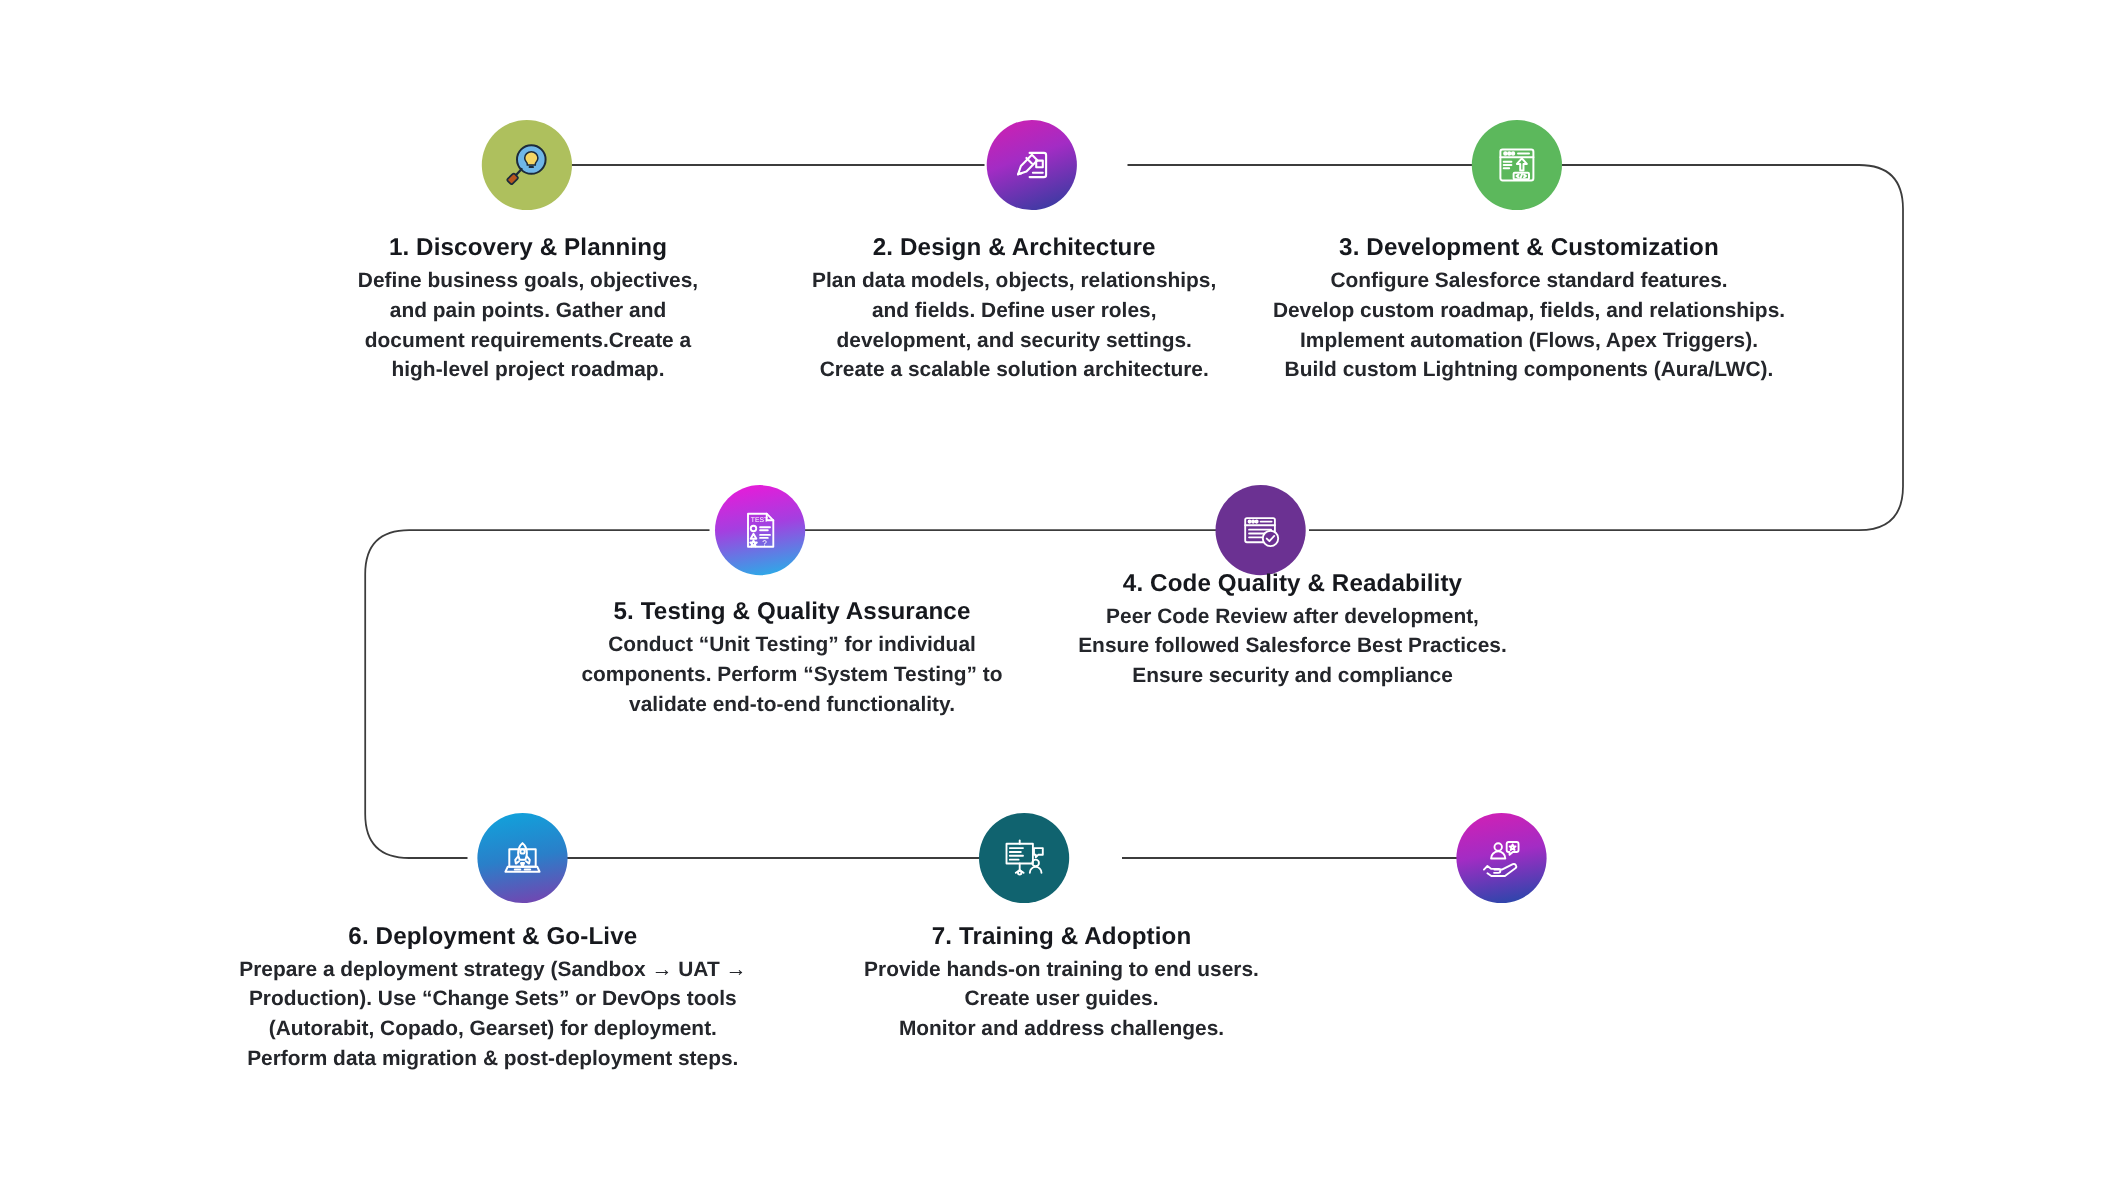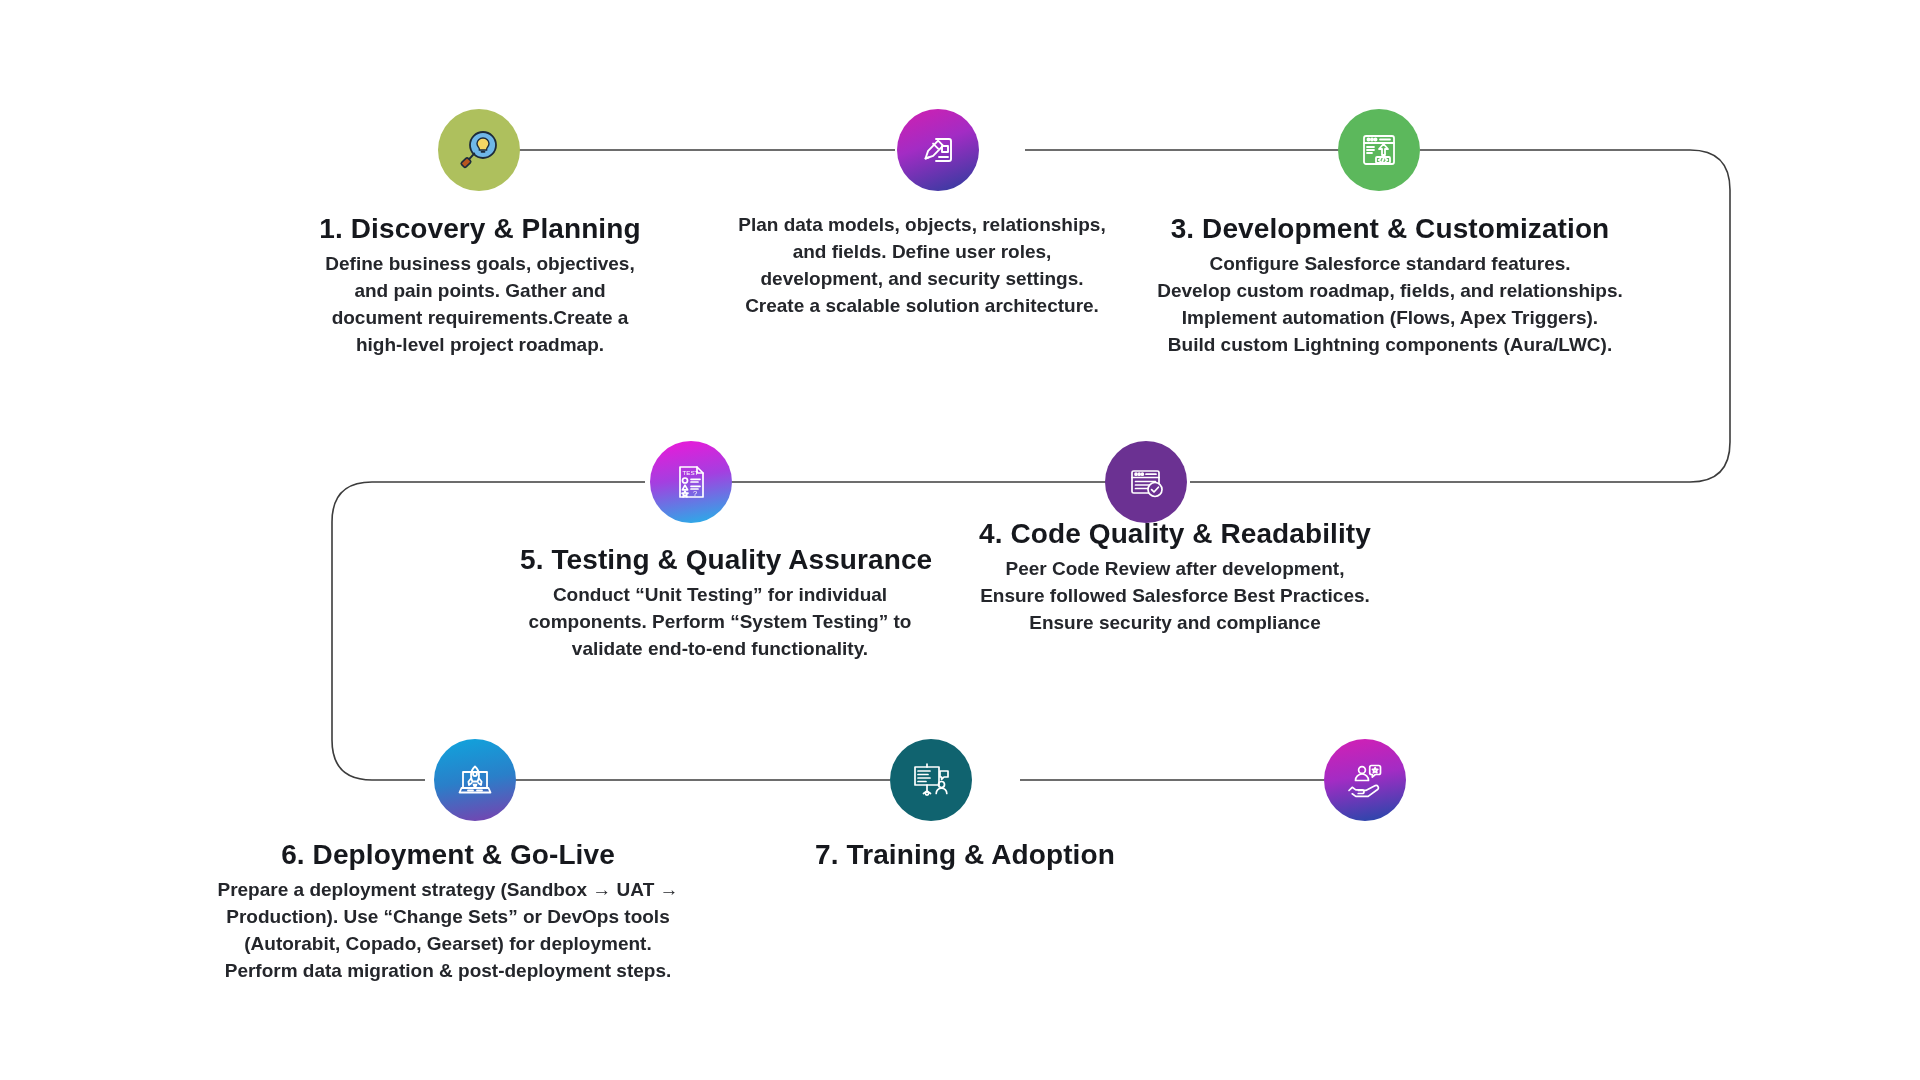--- a/index.html
+++ b/index.html
@@ -44,21 +44,21 @@
     justify-content: center;
     box-sizing: border-box;
   }
   .icon-wrap svg { display: block; }
 
   .label-block {
     position: absolute;
     text-align: center;
   }
   .step-title {
-    font-size: 28px;
+    font-size: 22px;
     font-weight: bold;
     color: #16181d;
     letter-spacing: 0.1px;
     margin: 0 0 5px 0;
     white-space: nowrap;
     line-height: 1.2;
   }
   .step-desc {
     font-size: 19px;
     font-weight: bold;
@@ -113,20 +113,21 @@
           <path d="M27 19h6v6h-6z"></path>
           <path d="M24 30h9"></path>
           <path d="M10.5 31.5l2.6-7.6 10-10.3 5 5-10 10.3z"></path>
           <path d="M18.1 16.6l5 5"></path>
           <path d="M10.5 31.5l3.3-1.1"></path>
         </g>
       </svg>
     </span>
   </div>
   <div class="label-block" style="left:722px; top:212px; width:400px;">
+    <div class="step-title">2. Design &amp; Architecture</div>
     <div class="step-desc">Plan data models, objects, relationships,
 and fields. Define user roles,
 development, and security settings.
 Create a scalable solution architecture.</div>
   </div>
 
   <div class="icon-wrap" style="left:1338px; top:109px; background:#5cb85c;">
     <span>
       <svg width="46" height="46" viewBox="0 0 46 46">
         <g fill="none" stroke="#ffffff" stroke-width="1.8" stroke-linejoin="round" stroke-linecap="round">
@@ -235,20 +236,23 @@
           <circle cx="19" cy="36.5" r="1.6"></circle>
           <path d="M32 14h8v6h-4l-2.4 2.4V20H32z"></path>
           <circle cx="33.5" cy="27.5" r="3"></circle>
           <path d="M28.2 36.5c0-3 2.4-5.4 5.3-5.4s5.3 2.4 5.3 5.4"></path>
         </g>
       </svg>
     </span>
   </div>
   <div class="label-block" style="left:760px; top:838px; width:410px;">
     <div class="step-title">7. Training &amp; Adoption</div>
+    <div class="step-desc">Provide hands-on training to end users.
+Create user guides.
+Monitor and address challenges.</div>
   </div>
 
   <div class="icon-wrap" style="left:1324px; top:739px; background:linear-gradient(170deg,#d41fb4 0%,#a32cc4 45%,#1f49a8 100%);">
     <span>
       <svg width="46" height="46" viewBox="0 0 46 46">
         <g fill="none" stroke="#ffffff" stroke-width="1.7" stroke-linejoin="round" stroke-linecap="round">
           <circle cx="20" cy="13" r="3.4"></circle>
           <path d="M13.5 23.5c0-3.6 2.9-6.5 6.5-6.5s6.5 2.9 6.5 6.5z"></path>
           <path d="M29.5 8.5h7.2a1.8 1.8 0 0 1 1.8 1.8v5.4a1.8 1.8 0 0 1-1.8 1.8h-3.4l-3 2.6v-2.6h-.8a1.8 1.8 0 0 1-1.8-1.8v-5.4a1.8 1.8 0 0 1 1.8-1.8z"></path>
           <path d="M33.1 10.6l.8 1.8h1.9l-1.5 1.3.6 2-1.8-1.2-1.8 1.2.6-2-1.5-1.3h1.9z"></path>

